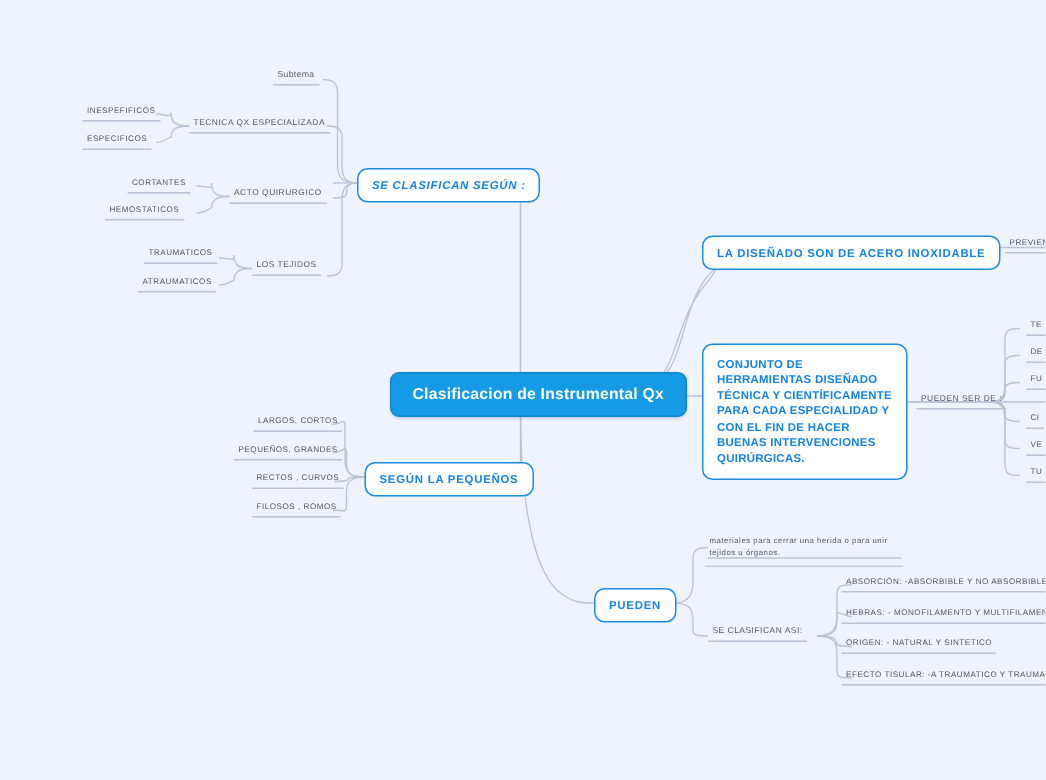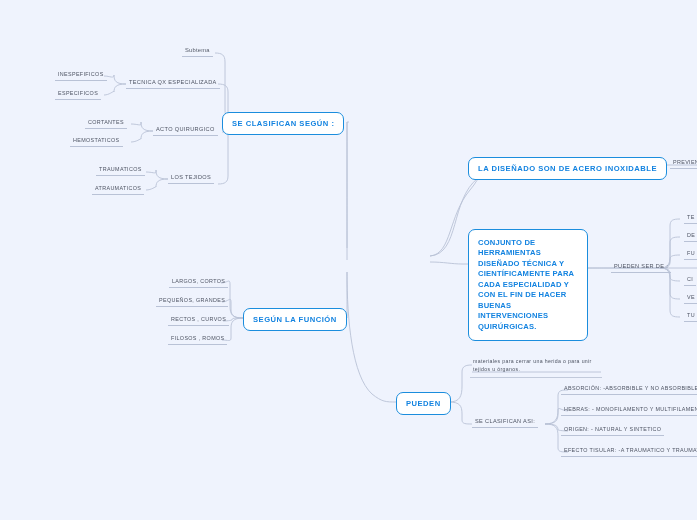--- a/index.html
+++ b/index.html
@@ -57,21 +57,21 @@
     font-weight: bold;
     letter-spacing: .5px;
     padding: 6px 9px;
     white-space: nowrap;
   }
   .box-node.wrap {
     white-space: normal;
     line-height: 1.38;
     letter-spacing: .2px;
     padding: 8px 9px;
-    width: 120px;
+    width: 137px;
   }
 
   
   .leaf {
     color: #4e5463;
     font-size: 5.4px;
     letter-spacing: .35px;
     white-space: nowrap;
     padding: 0 3px 2px 3px;
     border-bottom: 0.8px solid #b9c2d6;
@@ -161,22 +161,25 @@
       <path d="M472,372 L601,372"></path>
 
       <path d="M545,424 C556,424 558,418 558,410 L558,396 C558,390 562,390 568,390"></path>
       <path d="M545,424 C556,424 558,420 558,414 L558,410 C558,406 562,411 568,411"></path>
       <path d="M545,424 C556,424 558,426 558,430 L558,430 C558,430 562,431 568,431"></path>
       <path d="M545,424 C556,424 558,428 558,436 L558,448 C558,452 562,452 568,452"></path>
 
     </g>
   </svg>
 
-
-  <div class="node box-node" style="left:222px; top:112px;">
+  <div class="node root-node" style="left:260px; top:248px;">
+    <span>Clasificacion de Instrumental Qx</span>
+  </div>
+
+  <div class="node box-node" style="left:238px; top:112px;font-style:italic;">
     <span>SE CLASIFICAN SEGÚN :</span>
   </div>
 
   <div class="node leaf sub" style="left:182px; top:47px;">
     <span>Subtema</span>
   </div>
 
   <div class="node leaf mid" style="left:126px; top:79px;">
     <span>TECNICA QX ESPECIALIZADA</span>
   </div>
@@ -201,21 +204,21 @@
     <span>LOS TEJIDOS</span>
   </div>
   <div class="node leaf" style="left:96px; top:166px;">
     <span>TRAUMATICOS</span>
   </div>
   <div class="node leaf" style="left:92px; top:185px;">
     <span>ATRAUMATICOS</span>
   </div>
 
   <div class="node box-node" style="left:243px; top:308px;">
-    <span>SEGÚN LA FUNCIÓN</span>
+    <span>SEGÚN LA PEQUEÑOS</span>
   </div>
   <div class="node leaf" style="left:169px; top:278px;">
     <span>LARGOS, CORTOS</span>
   </div>
   <div class="node leaf" style="left:156px; top:297px;">
     <span>PEQUEÑOS, GRANDES</span>
   </div>
   <div class="node leaf" style="left:168px; top:316px;">
     <span>RECTOS , CURVOS</span>
   </div>

